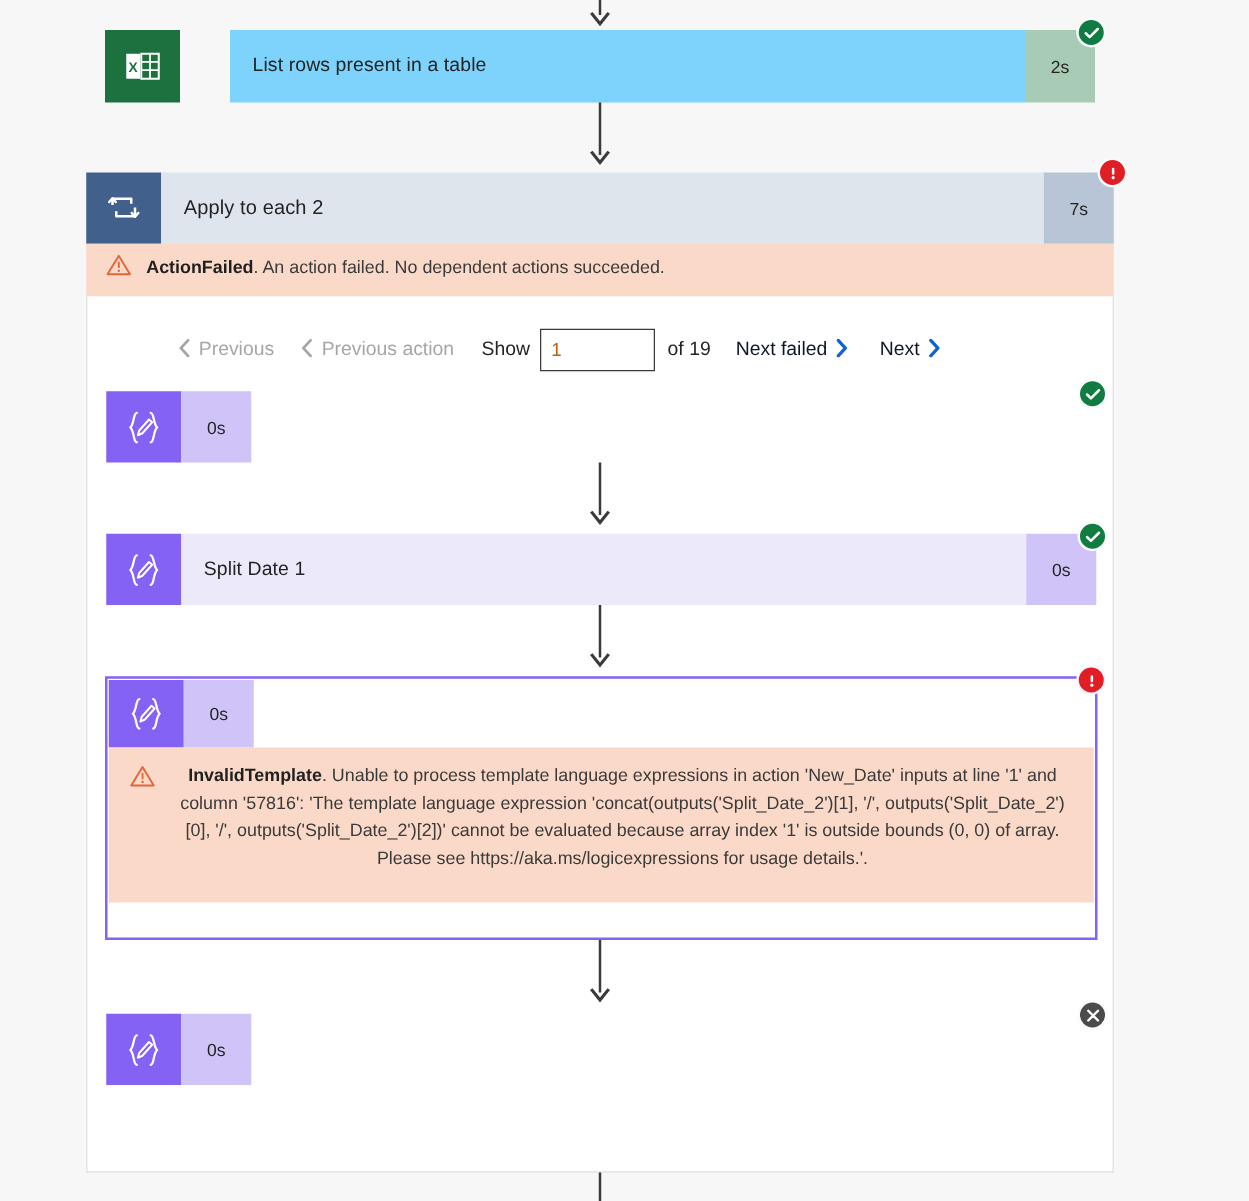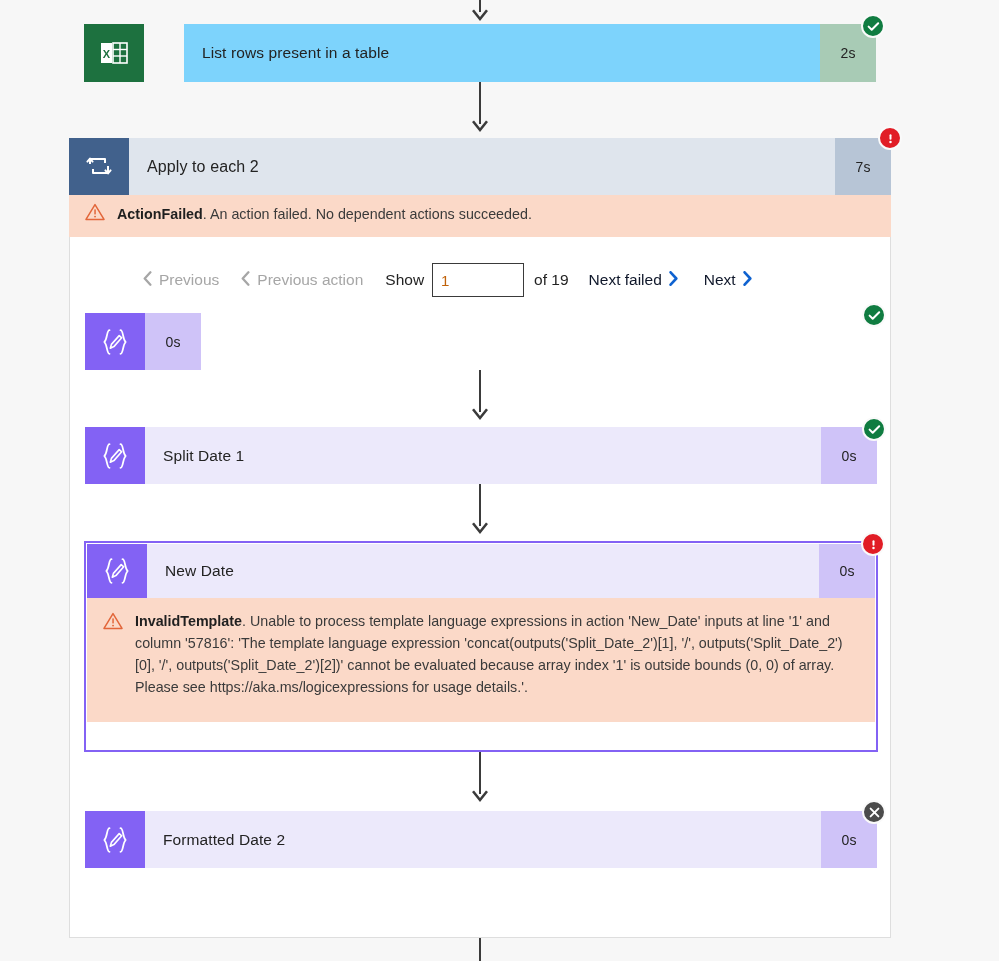--- a/index.html
+++ b/index.html
@@ -277,31 +277,30 @@
   </div>
 
   <div class="card card-compose" style="left:87px; top:544px; width:788px; height:54px;">
     <div class="icon-box">
       <svg width="32" height="28" viewBox="0 0 32 28">
         <path d="M10.5 2.2 C7.6 2.2 8.6 10.5 5.4 14 C8.6 17.5 7.6 25.8 10.5 25.8" fill="none" stroke="#fff" stroke-width="1.8" stroke-linecap="round"></path>
         <path d="M21.5 2.2 C24.4 2.2 23.4 10.5 26.6 14 C23.4 17.5 24.4 25.8 21.5 25.8" fill="none" stroke="#fff" stroke-width="1.8" stroke-linecap="round"></path>
         <path d="M20.2 7.6 L12.4 16.4 L11.3 20.2 L14.9 18.6 L22.7 9.8 Z" fill="none" stroke="#fff" stroke-width="1.6" stroke-linejoin="round"></path>
       </svg>
     </div>
-    <div class="title-box">New Date</div>
     <div class="dur-box">0s</div>
   </div>
   <div class="badge badge-err" style="left:861px; top:532px;">
     <svg width="13" height="13" viewBox="0 0 13 13">
       <rect x="5.5" y="2.2" width="2" height="5.6" rx="1" fill="#fff"></rect>
       <circle cx="6.5" cy="10.1" r="1.25" fill="#fff"></circle>
     </svg>
   </div>
 
-  <div class="err-banner" style="left:87px; top:598px; width:788px; height:124px;">
+  <div class="err-banner" style="left:87px; top:598px; width:788px; height:124px;text-align:center;">
     <div class="warn-ico">
       <svg width="20" height="18" viewBox="0 0 20 18">
         <path d="M10 1.6 L19 16.4 L1 16.4 Z" fill="none" stroke="#e2663a" stroke-width="1.5" stroke-linejoin="round"></path>
         <rect x="9.3" y="6.4" width="1.5" height="5" fill="#e2663a"></rect>
         <circle cx="10.05" cy="13.6" r="0.95" fill="#e2663a"></circle>
       </svg>
     </div>
     <div class="err-text">
       <b>InvalidTemplate</b><span>. Unable to process template language expressions in action 'New_Date' inputs at line '1' and column '57816': 'The template language expression 'concat(outputs('Split_Date_2')[1], '/', outputs('Split_Date_2')[0], '/', outputs('Split_Date_2')[2])' cannot be evaluated because array index '1' is outside bounds (0, 0) of array. Please see https://aka.ms/logicexpressions for usage details.'.</span>
     </div>
@@ -315,21 +314,20 @@
   </div>
 
   <div class="card card-compose" style="left:85px; top:811px; width:792px; height:57px;">
     <div class="icon-box">
       <svg width="32" height="28" viewBox="0 0 32 28">
         <path d="M10.5 2.2 C7.6 2.2 8.6 10.5 5.4 14 C8.6 17.5 7.6 25.8 10.5 25.8" fill="none" stroke="#fff" stroke-width="1.8" stroke-linecap="round"></path>
         <path d="M21.5 2.2 C24.4 2.2 23.4 10.5 26.6 14 C23.4 17.5 24.4 25.8 21.5 25.8" fill="none" stroke="#fff" stroke-width="1.8" stroke-linecap="round"></path>
         <path d="M20.2 7.6 L12.4 16.4 L11.3 20.2 L14.9 18.6 L22.7 9.8 Z" fill="none" stroke="#fff" stroke-width="1.6" stroke-linejoin="round"></path>
       </svg>
     </div>
-    <div class="title-box">Formatted Date 2</div>
     <div class="dur-box">0s</div>
   </div>
   <div class="badge badge-skip" style="left:862px; top:800px;">
     <svg width="11" height="11" viewBox="0 0 11 11">
       <path d="M1.6 1.6 L9.4 9.4 M9.4 1.6 L1.6 9.4" stroke="#fff" stroke-width="1.9" stroke-linecap="round"></path>
     </svg>
   </div>
 
   <div class="conn" style="top:938px;height:23px;"></div>
 

